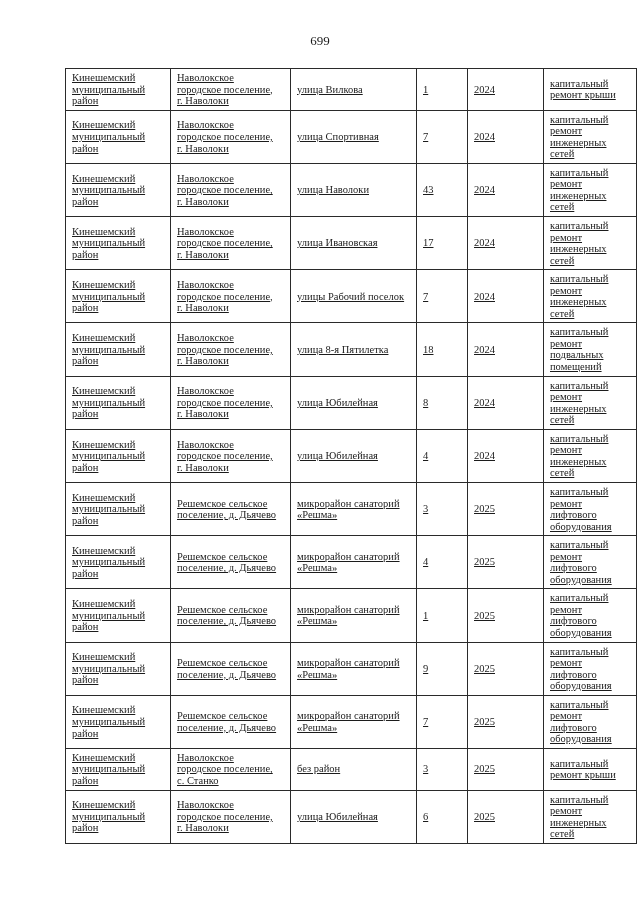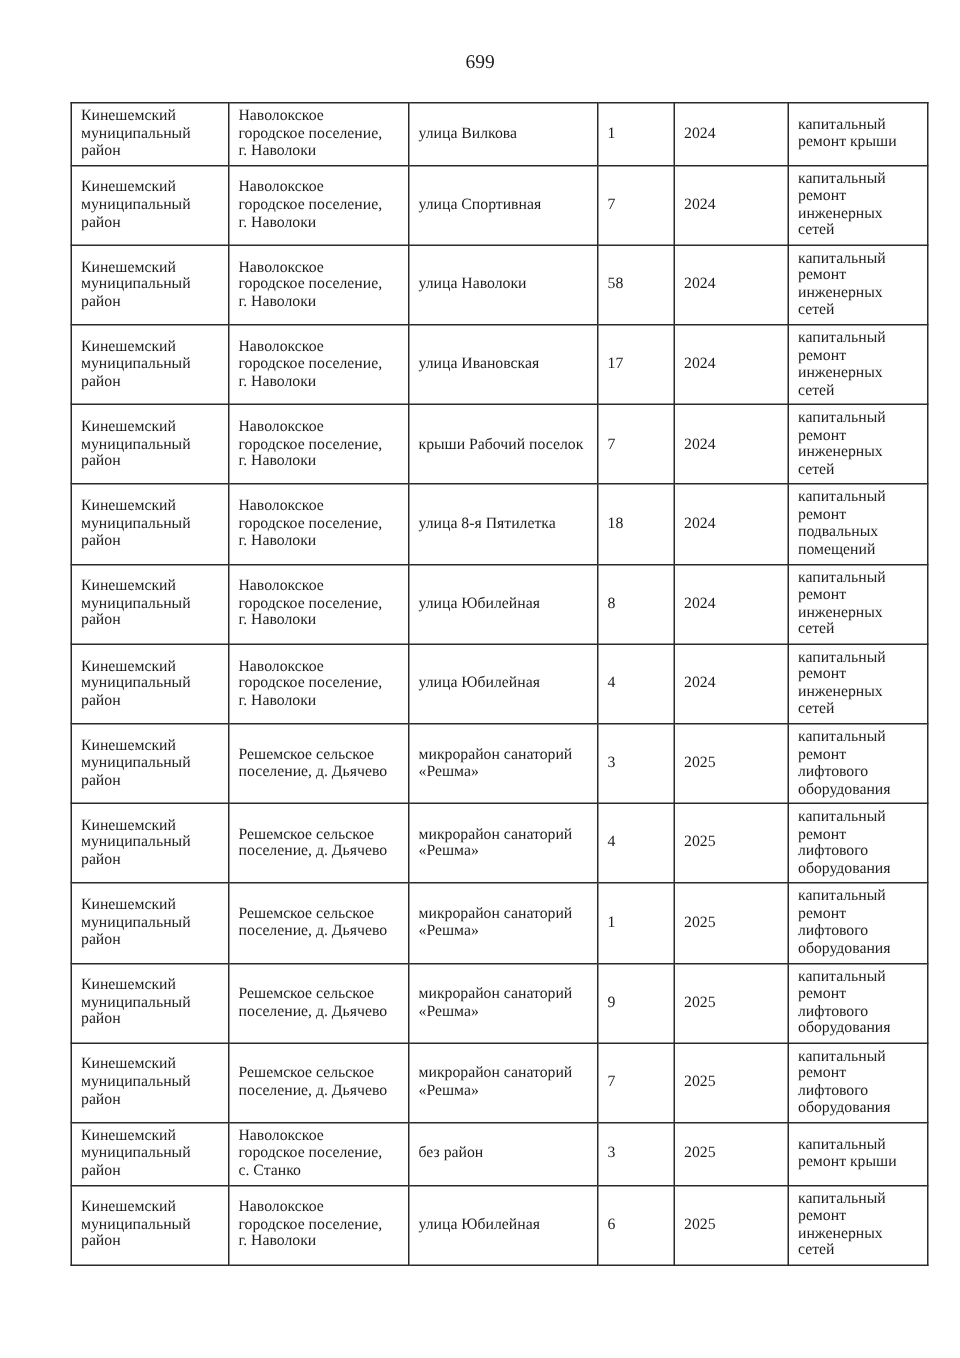--- a/index.html
+++ b/index.html
@@ -21,26 +21,27 @@
     top: 33px;
     left: 0;
     width: 640px;
     text-align: center;
     font-size: 13px;
     color: #1c1c1c;
   }
   table.repair-table {
     position: absolute;
     top: 68px;
-    left: 47px;
+    left: 65px;
     width: 571px;
     border-collapse: collapse;
     table-layout: fixed;
     font-size: 10.5px;
     line-height: 1.1;
+    text-decoration: underline;
   }
   table.repair-table td {
     border: 1px solid #2a2a2a;
     vertical-align: middle;
     padding: 3px 4px 3px 6px;
     white-space: pre-line;
     overflow: hidden;
     color: #1c1c1c;
   }
   col.c-district   { width: 105px; }
@@ -97,21 +98,21 @@
 сетей</td>
         </tr>
         <tr>
           <td class="cell-district">Кинешемский
 муниципальный
 район</td>
           <td class="cell-settlement">Наволокское
 городское поселение,
 г. Наволоки</td>
           <td class="cell-street">улица Наволоки</td>
-          <td class="cell-house-number">58</td>
+          <td class="cell-house-number">43</td>
           <td class="cell-year">2024</td>
           <td class="cell-work-type">капитальный
 ремонт
 инженерных
 сетей</td>
         </tr>
         <tr>
           <td class="cell-district">Кинешемский
 муниципальный
 район</td>
@@ -126,21 +127,21 @@
 инженерных
 сетей</td>
         </tr>
         <tr>
           <td class="cell-district">Кинешемский
 муниципальный
 район</td>
           <td class="cell-settlement">Наволокское
 городское поселение,
 г. Наволоки</td>
-          <td class="cell-street">крыши Рабочий поселок</td>
+          <td class="cell-street">улицы Рабочий поселок</td>
           <td class="cell-house-number">7</td>
           <td class="cell-year">2024</td>
           <td class="cell-work-type">капитальный
 ремонт
 инженерных
 сетей</td>
         </tr>
         <tr>
           <td class="cell-district">Кинешемский
 муниципальный

